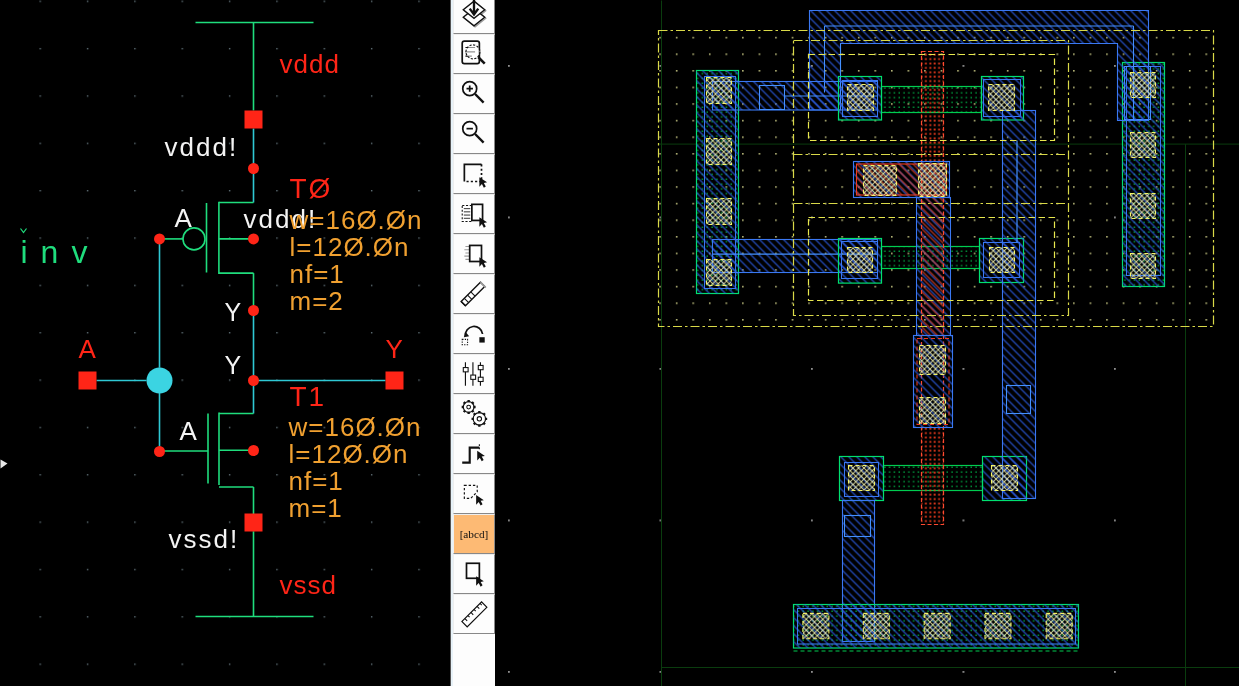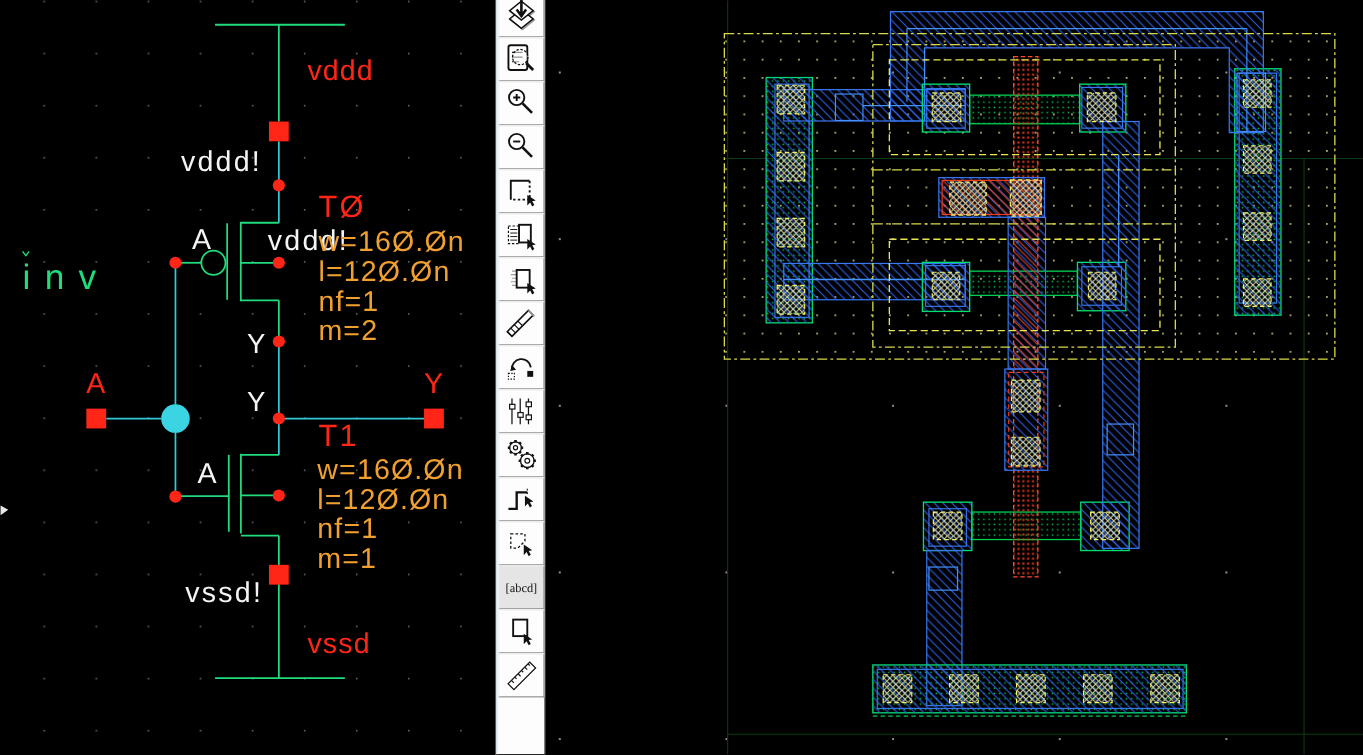--- a/index.html
+++ b/index.html
@@ -180,21 +180,21 @@
           <path d="M19,5 v6" stroke="#111" stroke-width="1" stroke-dasharray="1.5 1.5"></path>
           <path d="M17,11 l0,9 2.4,-2.6 1.8,3.4 1.8,-1.2 -1.8,-3.2 3,-0.6 z" fill="#111"></path>
         </svg>
       </div>
 <div style="position:absolute;left:3px;top:474px;width:42px;height:40px;border:1px solid #888;border-top-color:#eee;border-left-color:#eee;box-sizing:border-box;background:#fdfdfd;display:flex;align-items:center;justify-content:center;">
         <svg width="30" height="30" viewBox="0 0 28 28">
           <path d="M5,6 H17 V12 L11,18 H5 Z" fill="none" stroke="#111" stroke-width="1.1" stroke-dasharray="2.2 1.8"></path>
           <path d="M16,15 l0,9 2.4,-2.6 1.8,3.4 1.8,-1.2 -1.8,-3.2 3,-0.6 z" fill="#111"></path>
         </svg>
       </div>
-<div style="position:absolute;left:3px;top:514px;width:42px;height:40px;border:1px solid #888;border-top-color:#eee;border-left-color:#eee;box-sizing:border-box;background:#e5e5e5;display:flex;align-items:center;justify-content:center;">
+<div style="position:absolute;left:3px;top:514px;width:42px;height:40px;border:1px solid #888;border-top-color:#eee;border-left-color:#eee;box-sizing:border-box;background:#fdba74;display:flex;align-items:center;justify-content:center;">
         <svg width="30" height="30" viewBox="0 0 28 28">
           <text x="14" y="18" text-anchor="middle" font-family="Liberation Serif, serif" font-size="10.5" fill="#111">[abcd]</text>
         </svg>
       </div>
 <div style="position:absolute;left:3px;top:554px;width:42px;height:40px;border:1px solid #888;border-top-color:#eee;border-left-color:#eee;box-sizing:border-box;background:#fdfdfd;display:flex;align-items:center;justify-content:center;">
         <svg width="30" height="30" viewBox="0 0 28 28">
           <rect x="7" y="4" width="12" height="14" fill="#fff" stroke="#111" stroke-width="1.6"></rect>
           <path d="M16,16 l0,9 2.4,-2.6 1.8,3.4 1.8,-1.2 -1.8,-3.2 3,-0.6 z" fill="#111"></path>
         </svg>
       </div>

